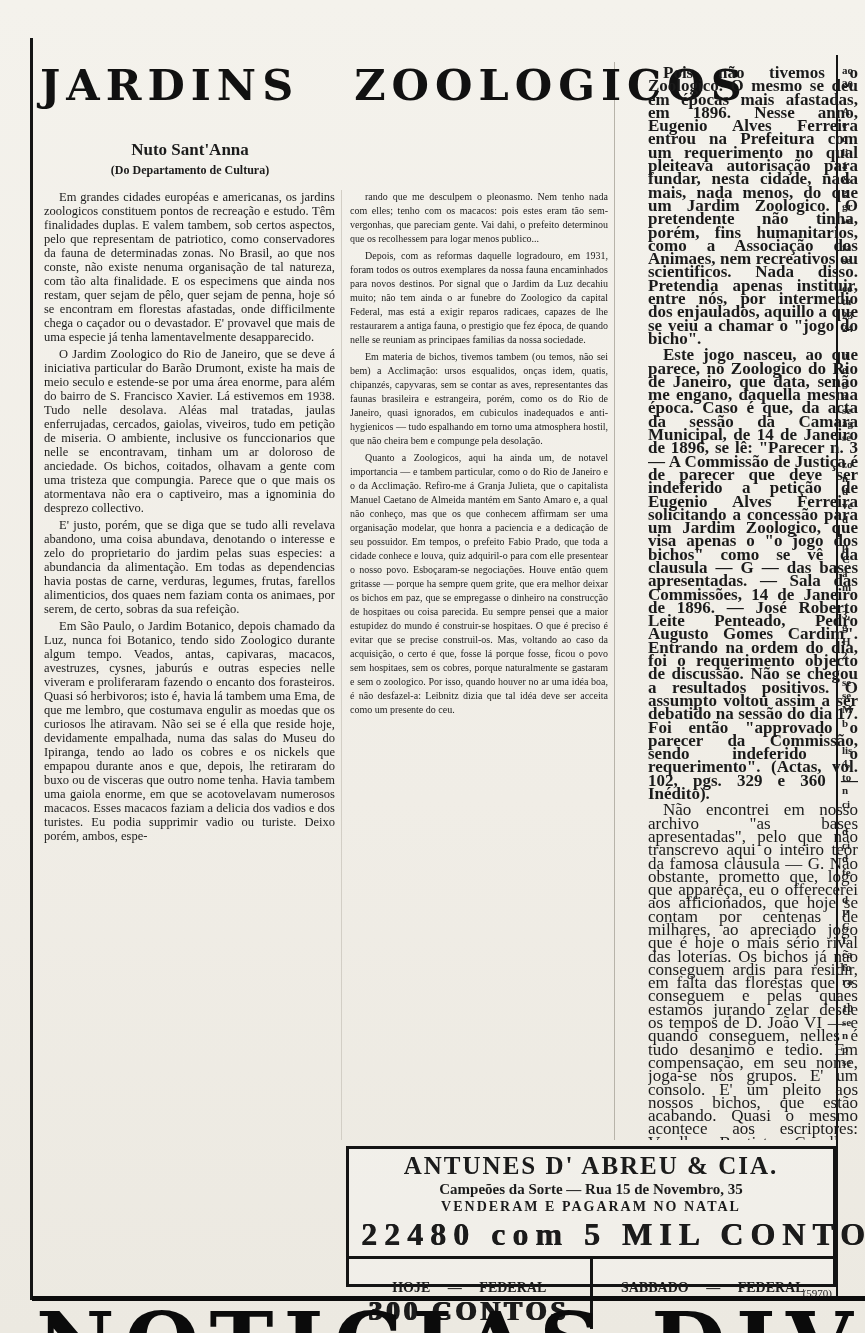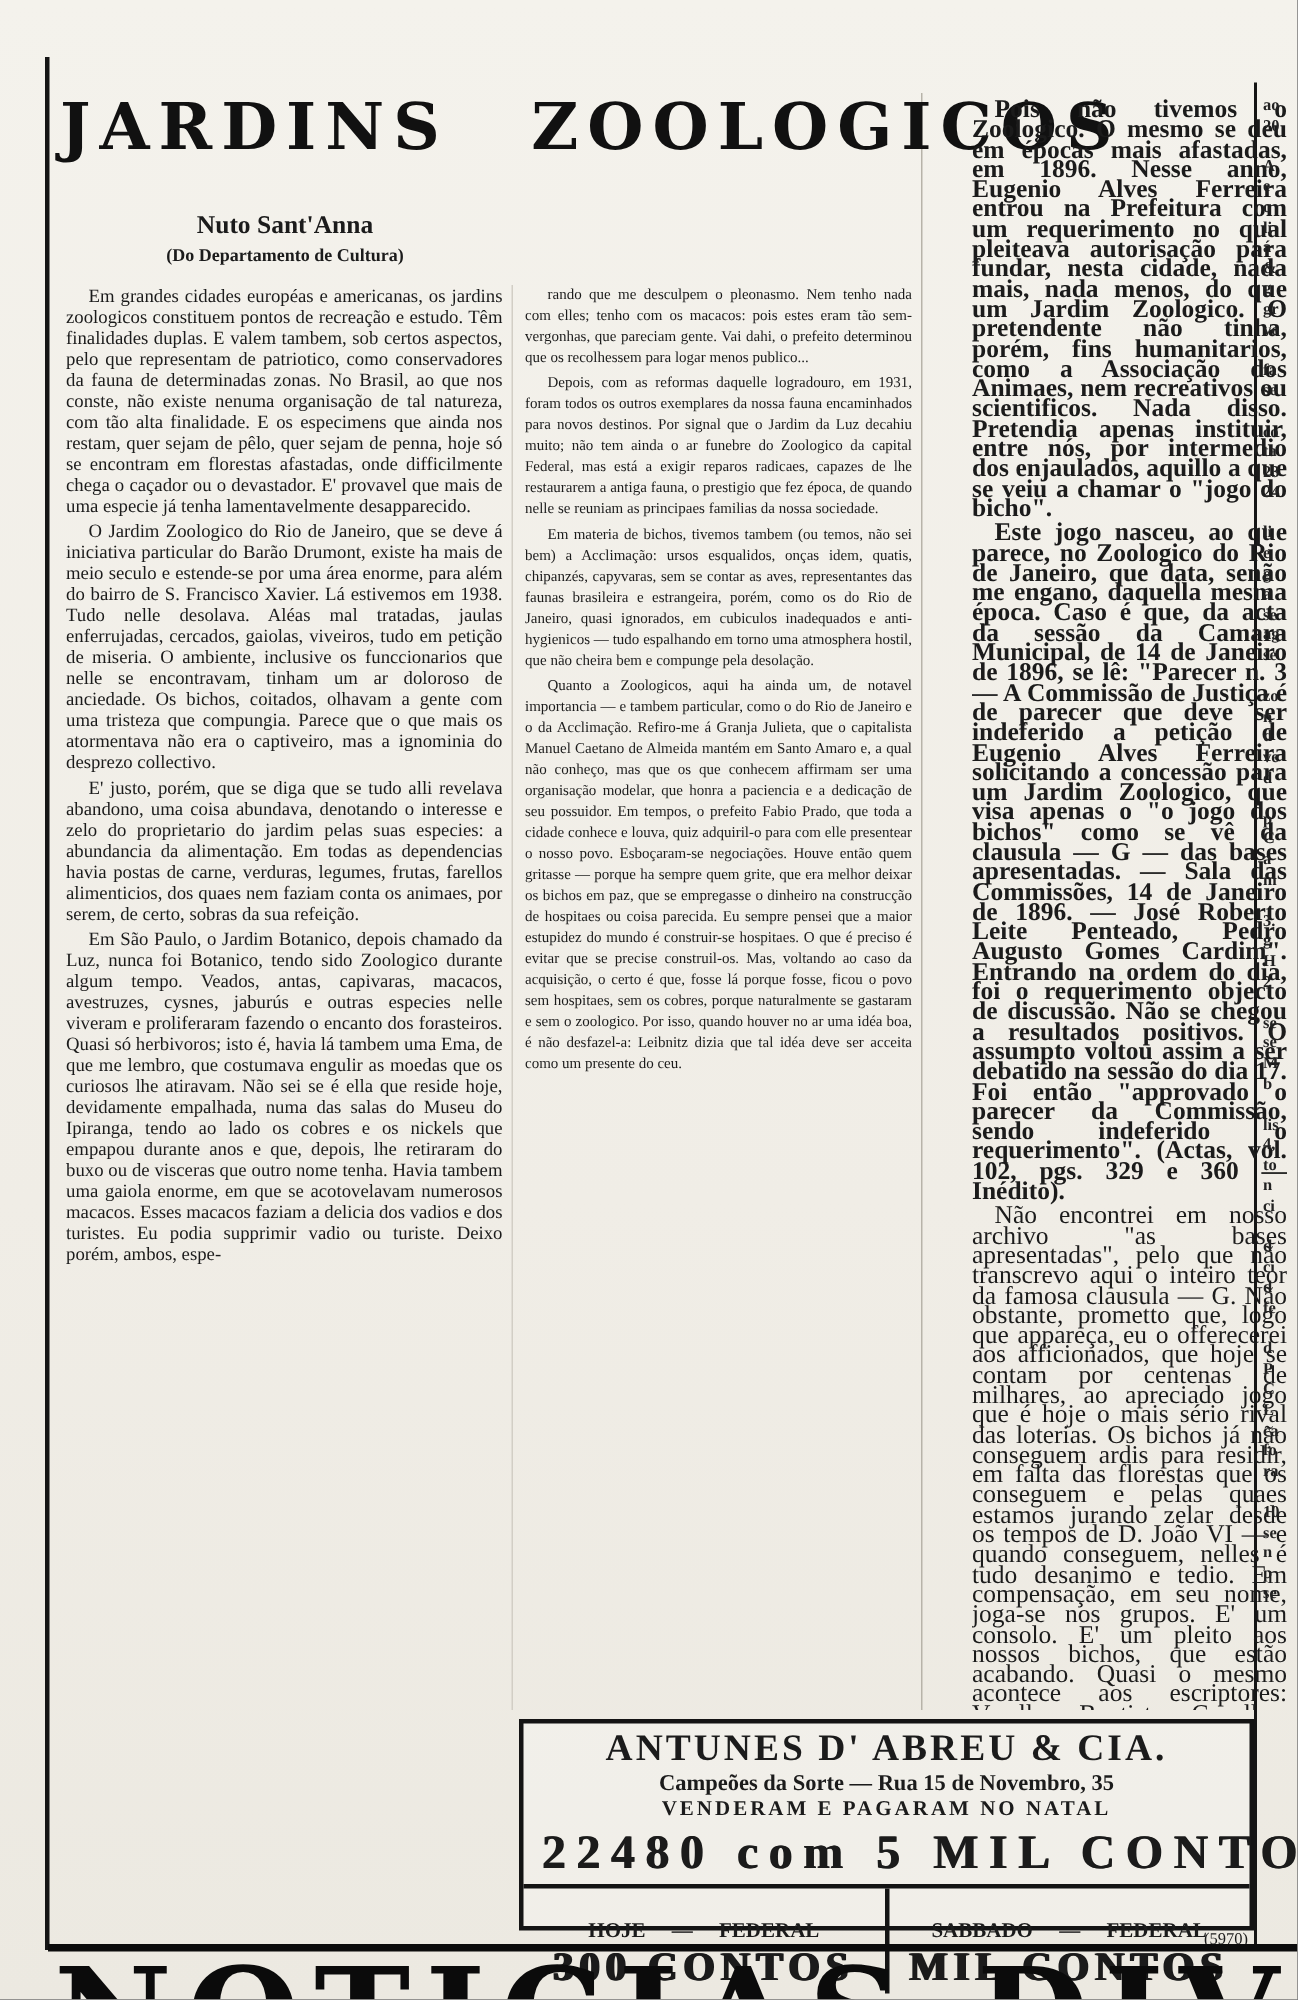--- a/index.html
+++ b/index.html
@@ -184,21 +184,20 @@
     <div class="ad-slogan">Campeões da Sorte — Rua 15 de Novembro, 35</div>
     <div class="ad-natal">VENDERAM E PAGARAM NO NATAL</div>
     <div class="ad-prize">22480 com 5 MIL CONTOS</div>
     <div class="ad-bottom">
       <div class="ad-cell">
         <div class="ad-cell-label">HOJE — FEDERAL</div>
         <div class="ad-cell-value">300 CONTOS</div>
       </div>
       <div class="ad-cell">
         <div class="ad-cell-label">SABBADO — FEDERAL</div>
-        <div class="ad-cell-value">MIL CONTOS</div>
       </div>
     </div>
   </div>
   <div class="ad-ref">(5970)</div>
 
   <div class="bottom-rule"></div>
   <div class="bottom-headline">NOTICIAS DIVERSAS</div>
 
 </div>
 

